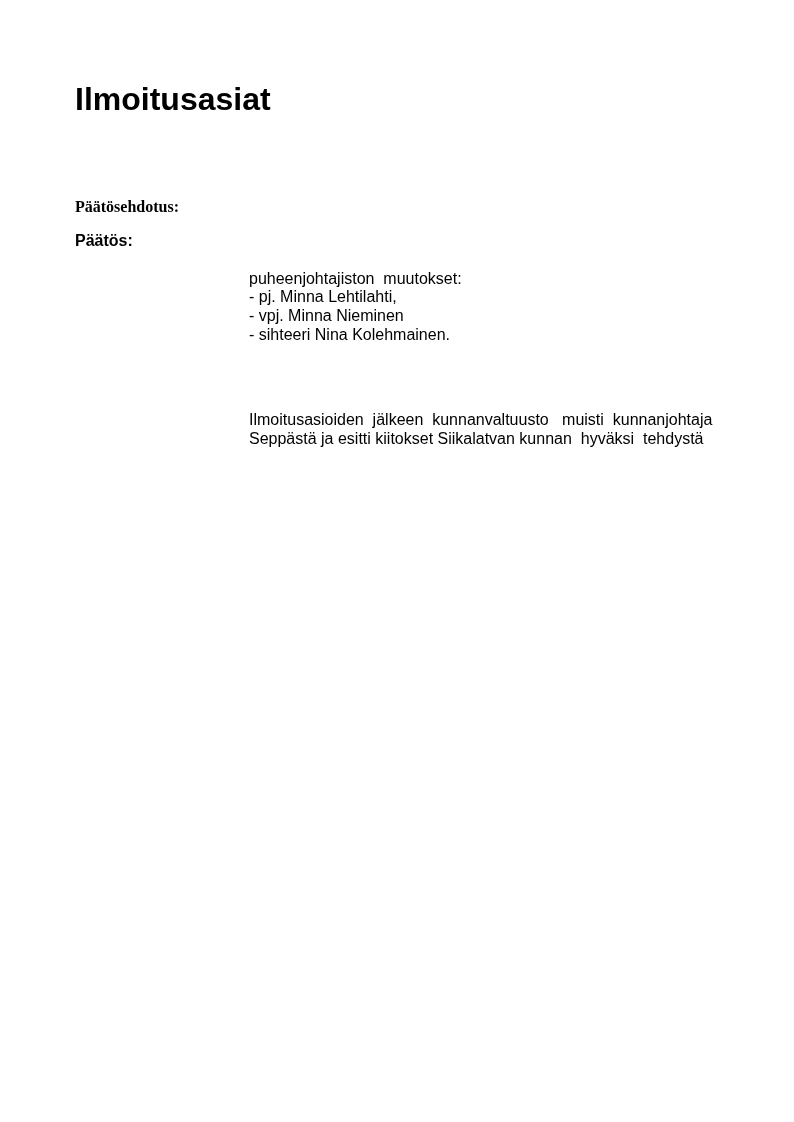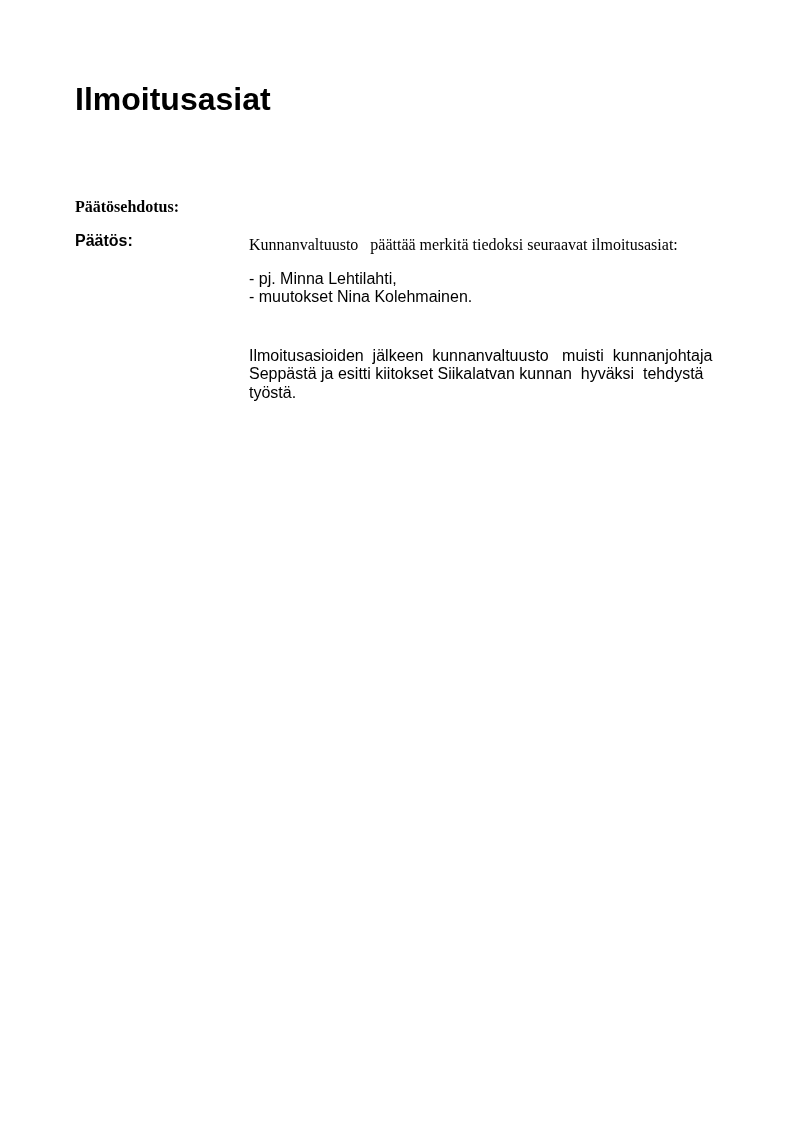--- a/index.html
+++ b/index.html
@@ -39,37 +39,34 @@
     white-space: pre;
   }
   .row-body {
     position: absolute;
     left: 249px;
     width: 500px;
     white-space: pre;
   }
   #proposal-label, #proposal-body { top: 198px; font-family: Liberation Serif, serif; }
   #decision-label, #decision-body { top: 232px; }
-  .paragraph + .paragraph { margin-top: 2px; }
+  .paragraph + .paragraph { margin-top: 29px; }
   .line { white-space: pre; }
 </style>
 </head>
 <body>
 
 <div class="page">
 
   <h1 class="doc-title">Ilmoitusasiat</h1>
 
 
   <div class="row-label" id="proposal-label">Päätösehdotus:</div>
 
-  <div class="row-body" id="proposal-body">
-    <div class="paragraph"><div class="line">Kunnanvaltuusto   päättää merkitä tiedoksi seuraavat ilmoitusasiat:</div></div>
-  </div>
 
   <div class="row-label" id="decision-label">Päätös:</div>
 
   <div class="row-body" id="decision-body">
-    <div class="paragraph"><div class="line">- pj. Minna Lehtilahti,</div><div class="line">- muutokset Nina Kolehmainen.</div></div>
-    <div class="paragraph"><div class="line">Ilmoitusasioiden  jälkeen  kunnanvaltuusto   muisti  kunnanjohtaja</div><div class="line">Seppästä ja esitti kiitokset Siikalatvan kunnan  hyväksi  tehdystä</div><div class="line">työstä.</div></div>
+    <div class="paragraph"><div class="line">puheenjohtajiston  muutokset:</div><div class="line">- pj. Minna Lehtilahti,</div><div class="line">- vpj. Minna Nieminen</div><div class="line">- sihteeri Nina Kolehmainen.</div></div>
+    <div class="paragraph"><div class="line">Ilmoitusasioiden  jälkeen  kunnanvaltuusto   muisti  kunnanjohtaja</div><div class="line">Seppästä ja esitti kiitokset Siikalatvan kunnan  hyväksi  tehdystä</div></div>
   </div>
 
 </div>
 
 </body></html>

